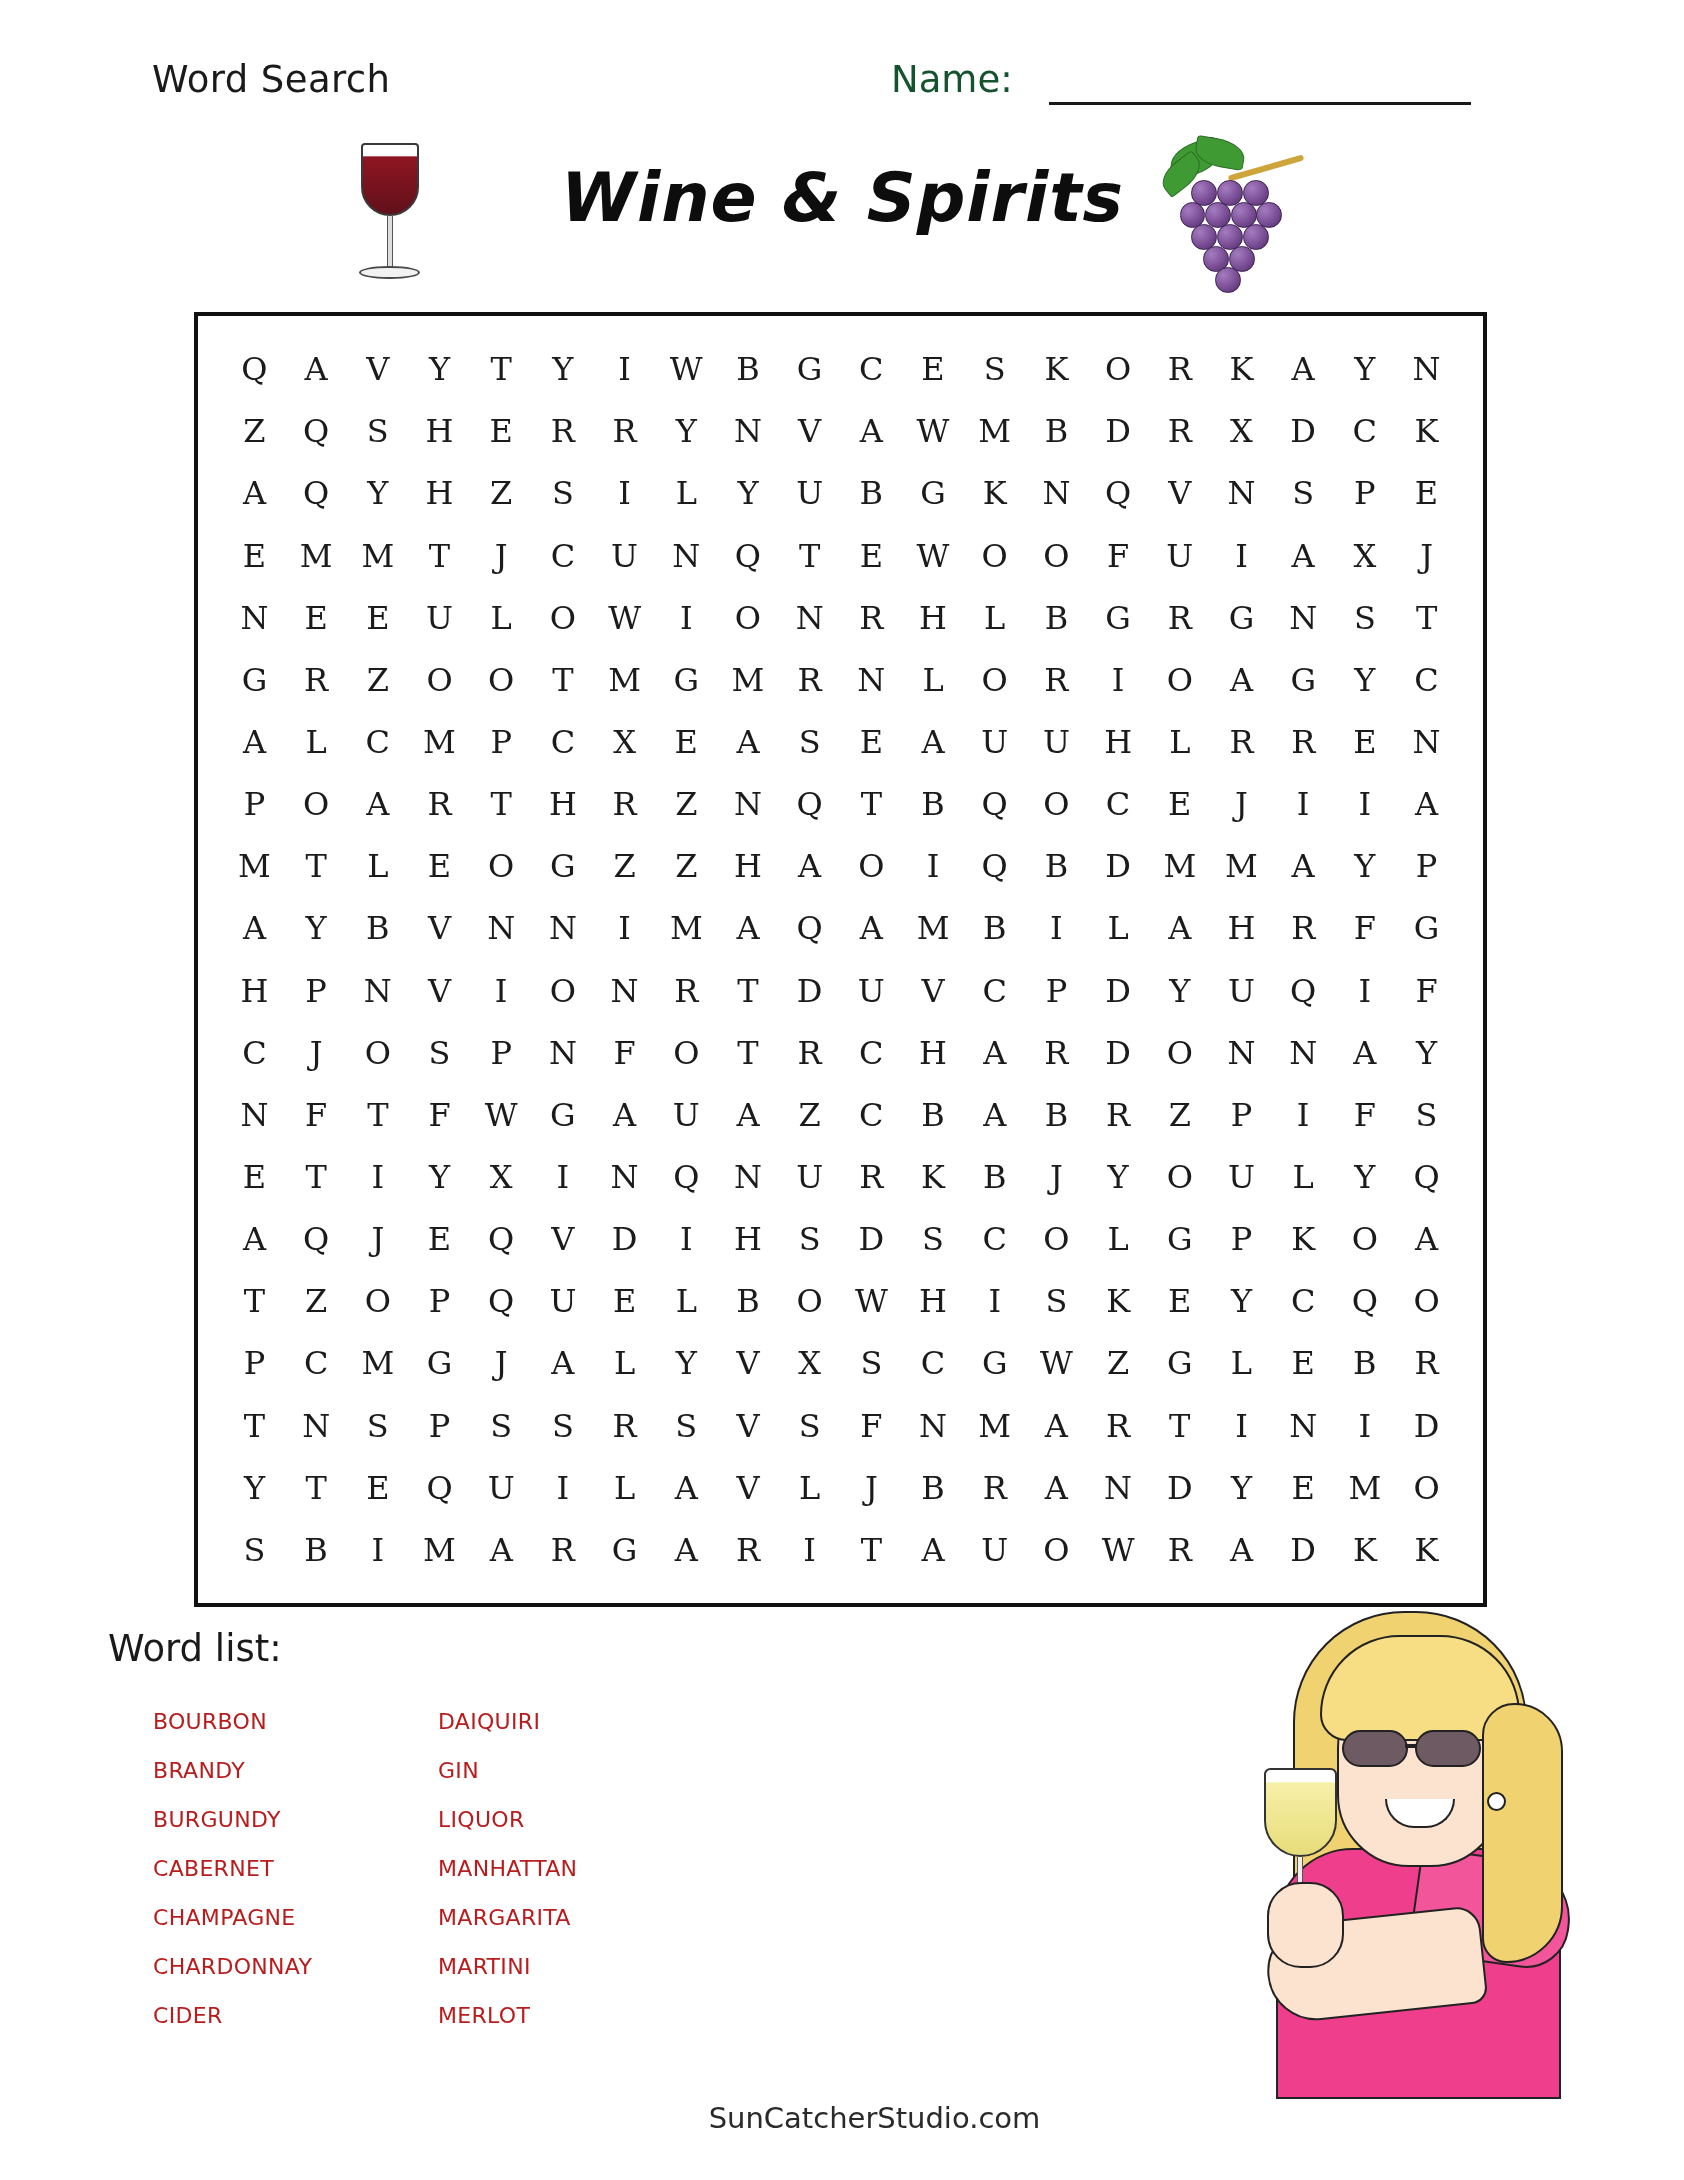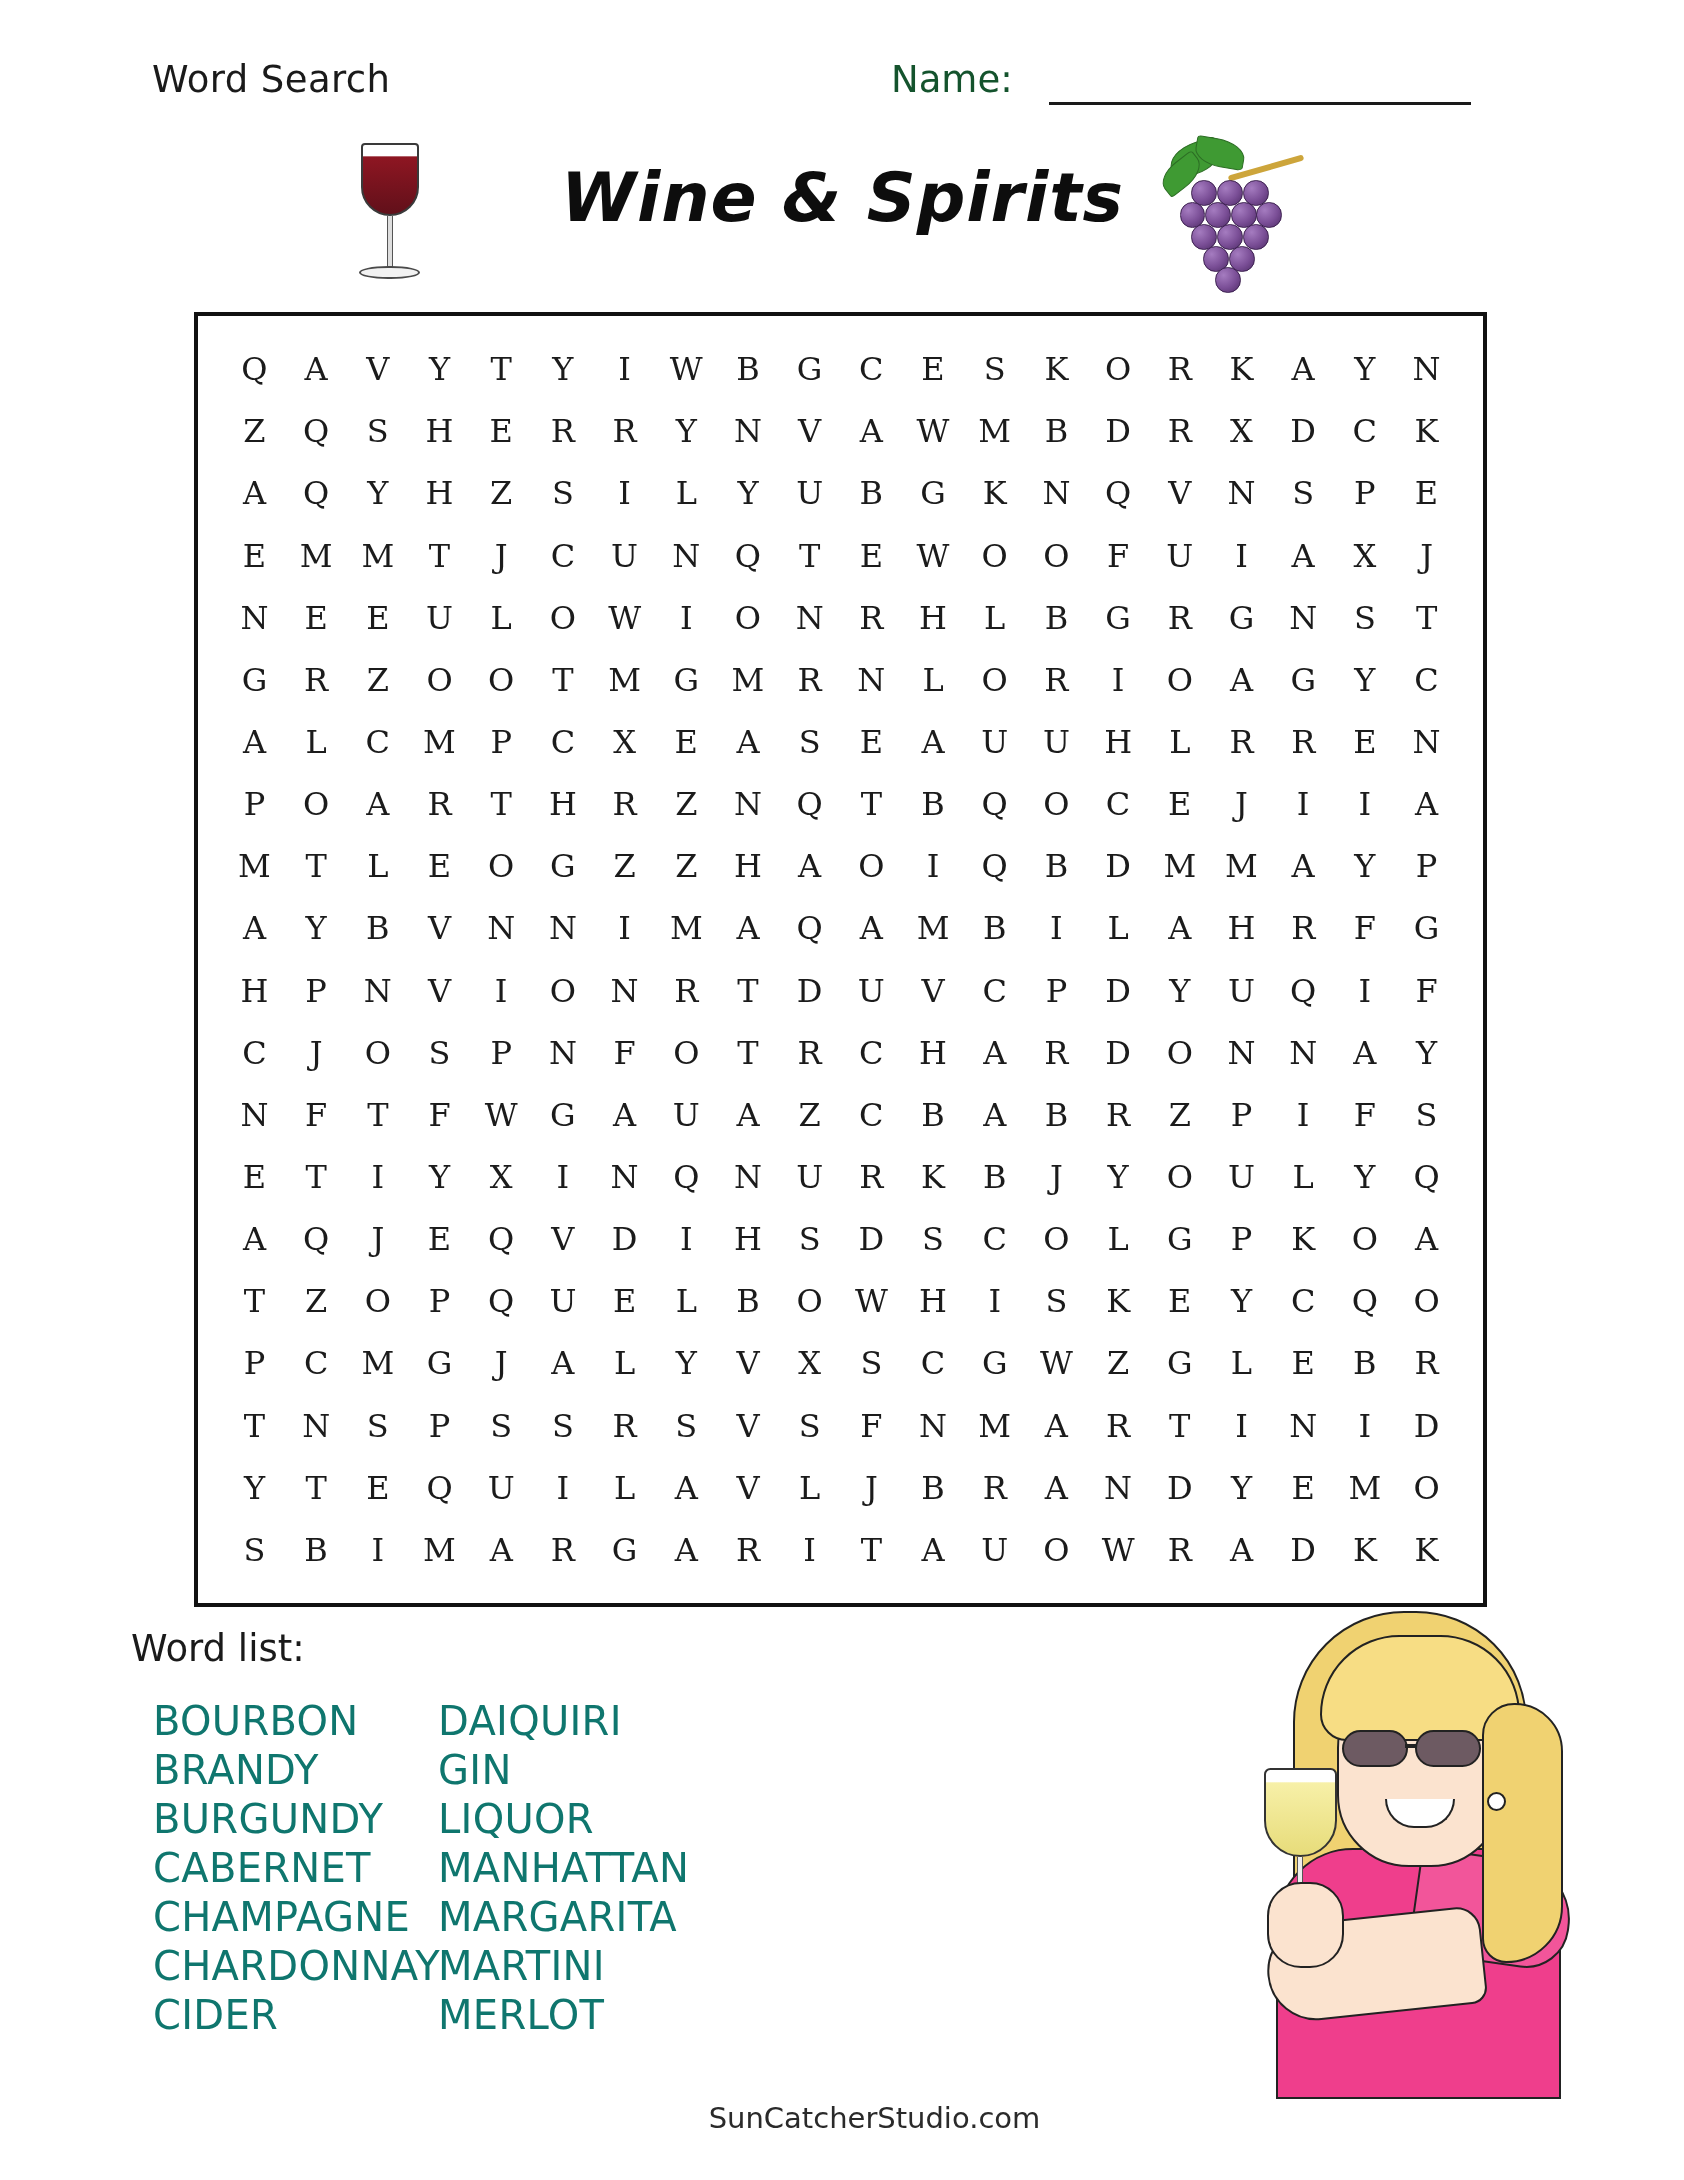--- a/index.html
+++ b/index.html
@@ -176,38 +176,38 @@
     justify-content: center;
     font-family: "DejaVu Serif", serif;
     font-size: 32px;
     color: #1b1b1b;
     line-height: 1;
   }
 
   
   .wordlist-title {
     position: absolute;
-    left: 131px;
+    left: 108px;
     top: 1627px;
     font-size: 37px;
     color: #1a1a1a;
   }
   .wordlist {
     position: absolute;
     left: 153px;
     top: 1697px;
     width: 1073px;
     display: grid;
     grid-template-columns: 285px 279px 268px 239px;
   }
   .wl-col { display: flex; flex-direction: column; }
   .wl-item {
-    font-size: 40px;
+    font-size: 22px;
     letter-spacing: 0.3px;
-    color: #0f766e;
+    color: #b91c1c;
     height: 49px;
     line-height: 49px;
     white-space: nowrap;
   }
 
   
   .lady {
     position: absolute;
     left: 1201px;
     top: 1601px;

